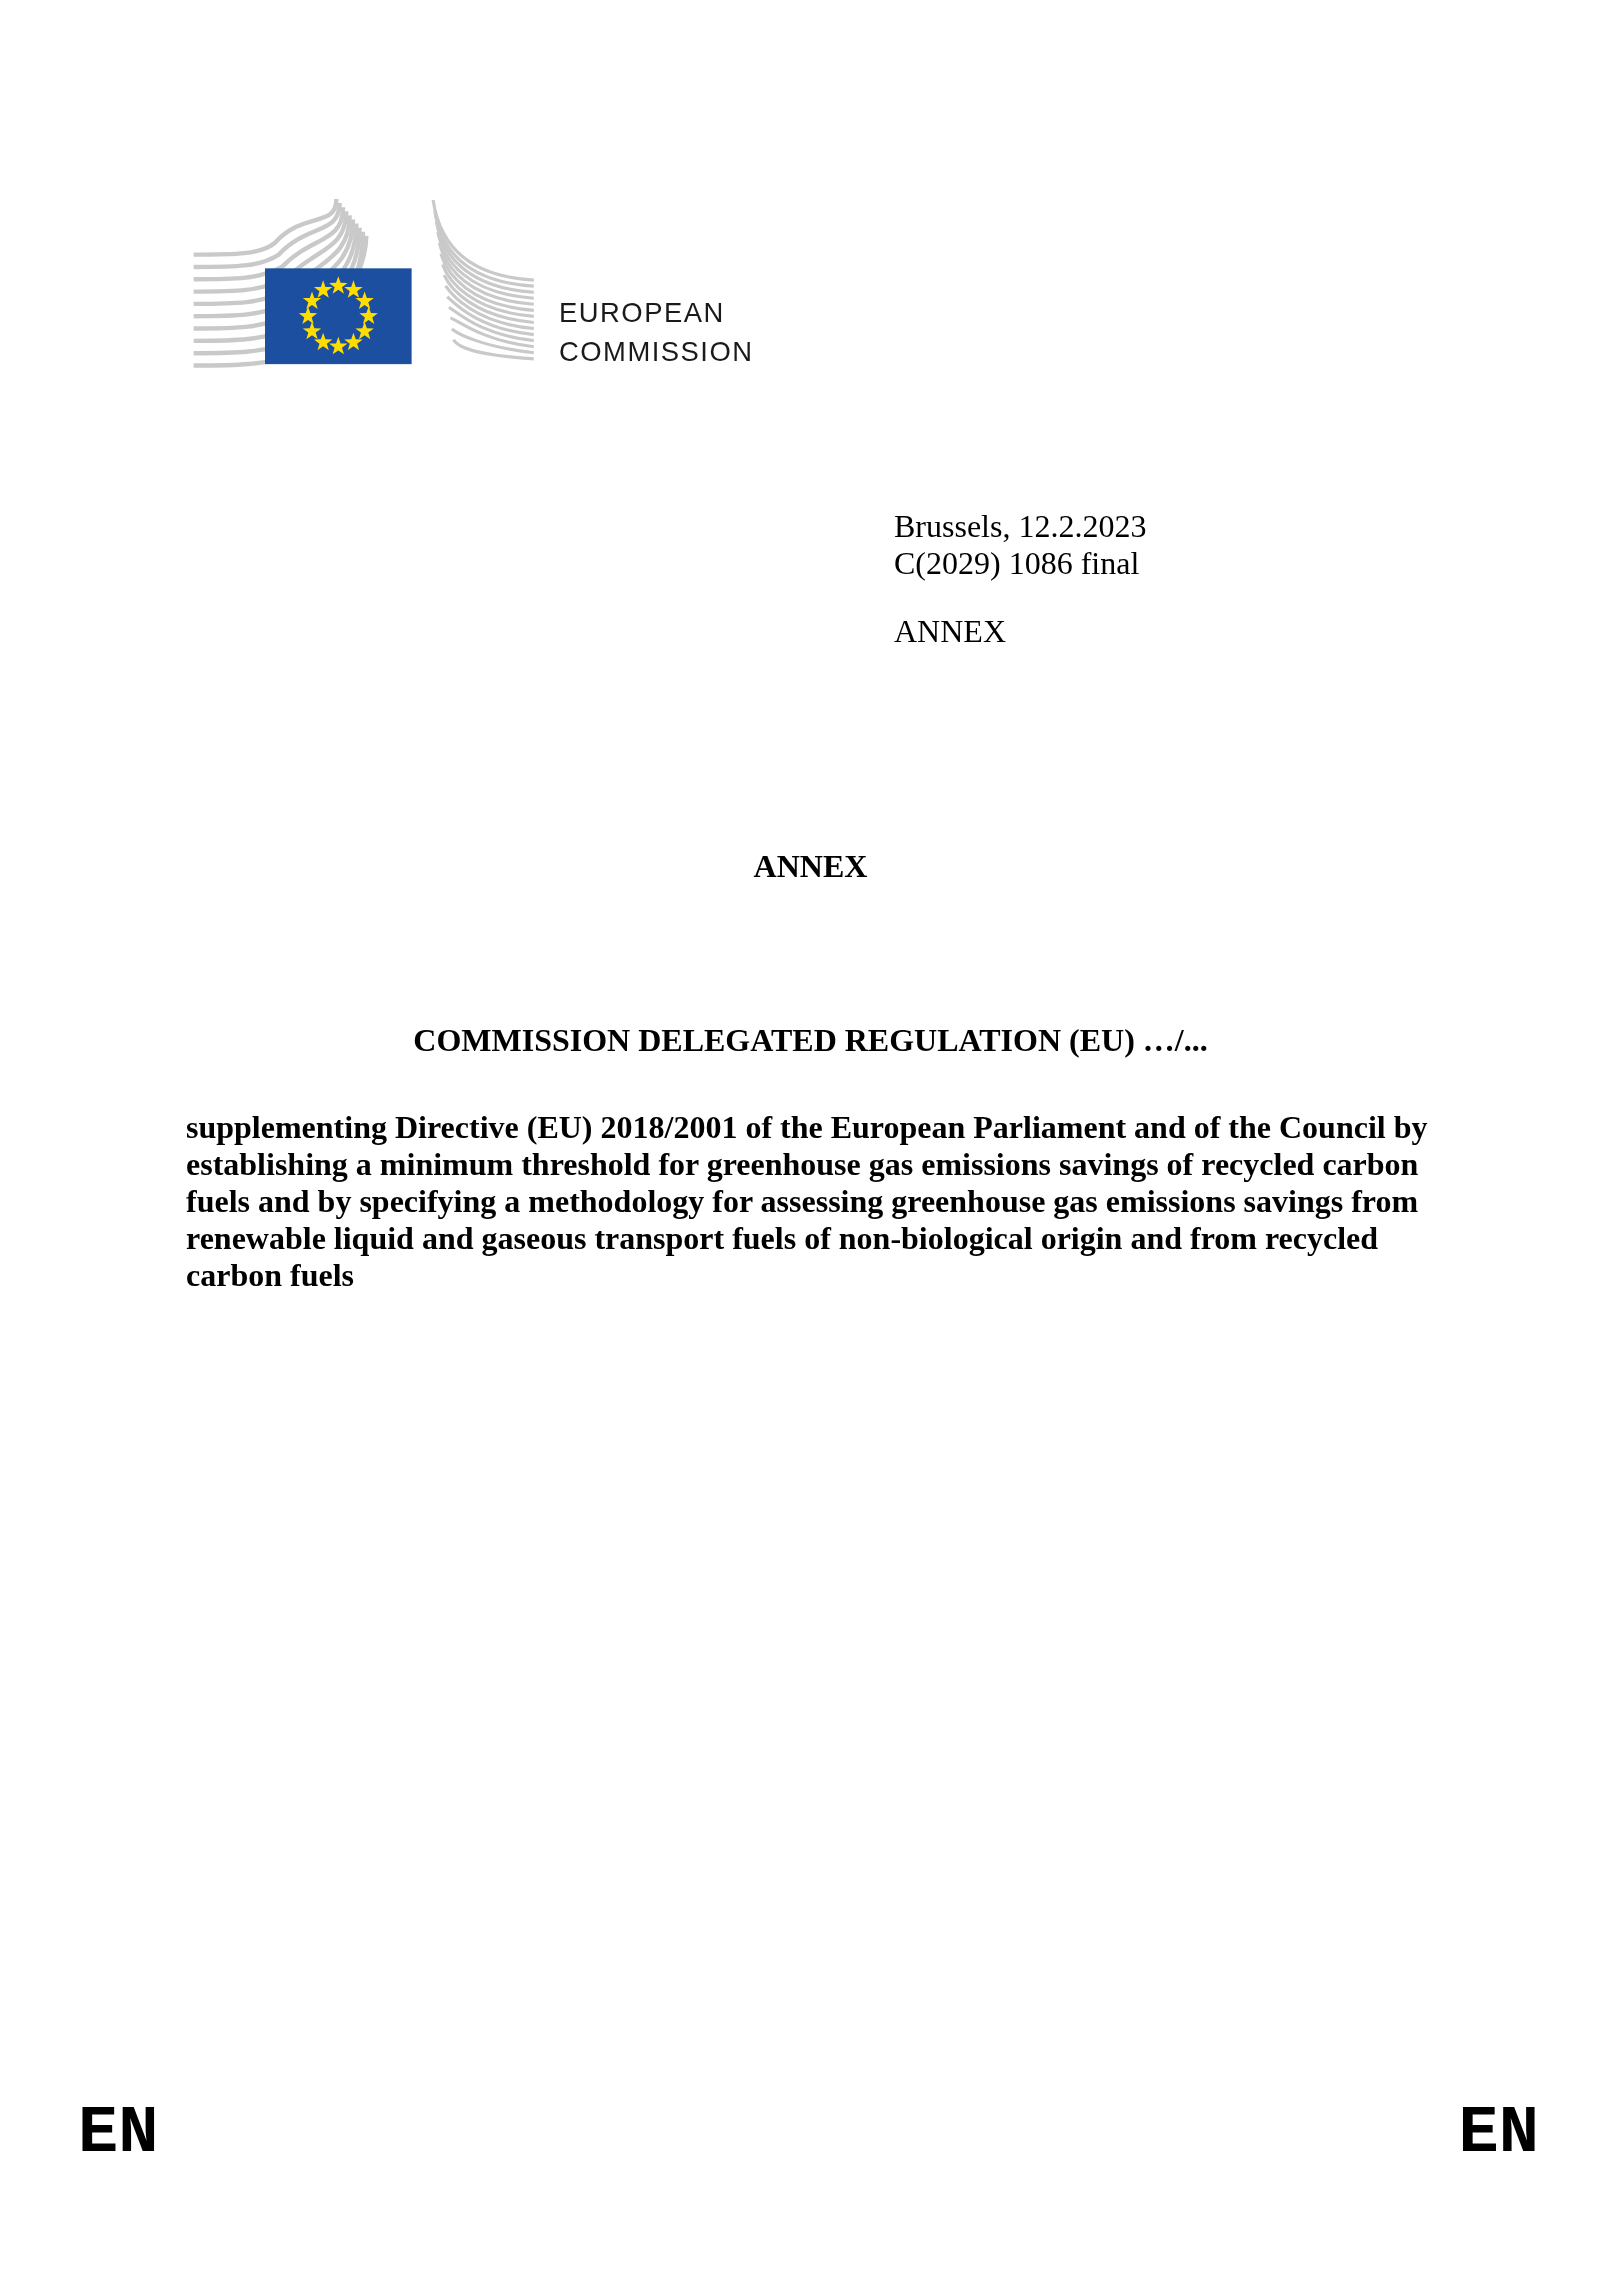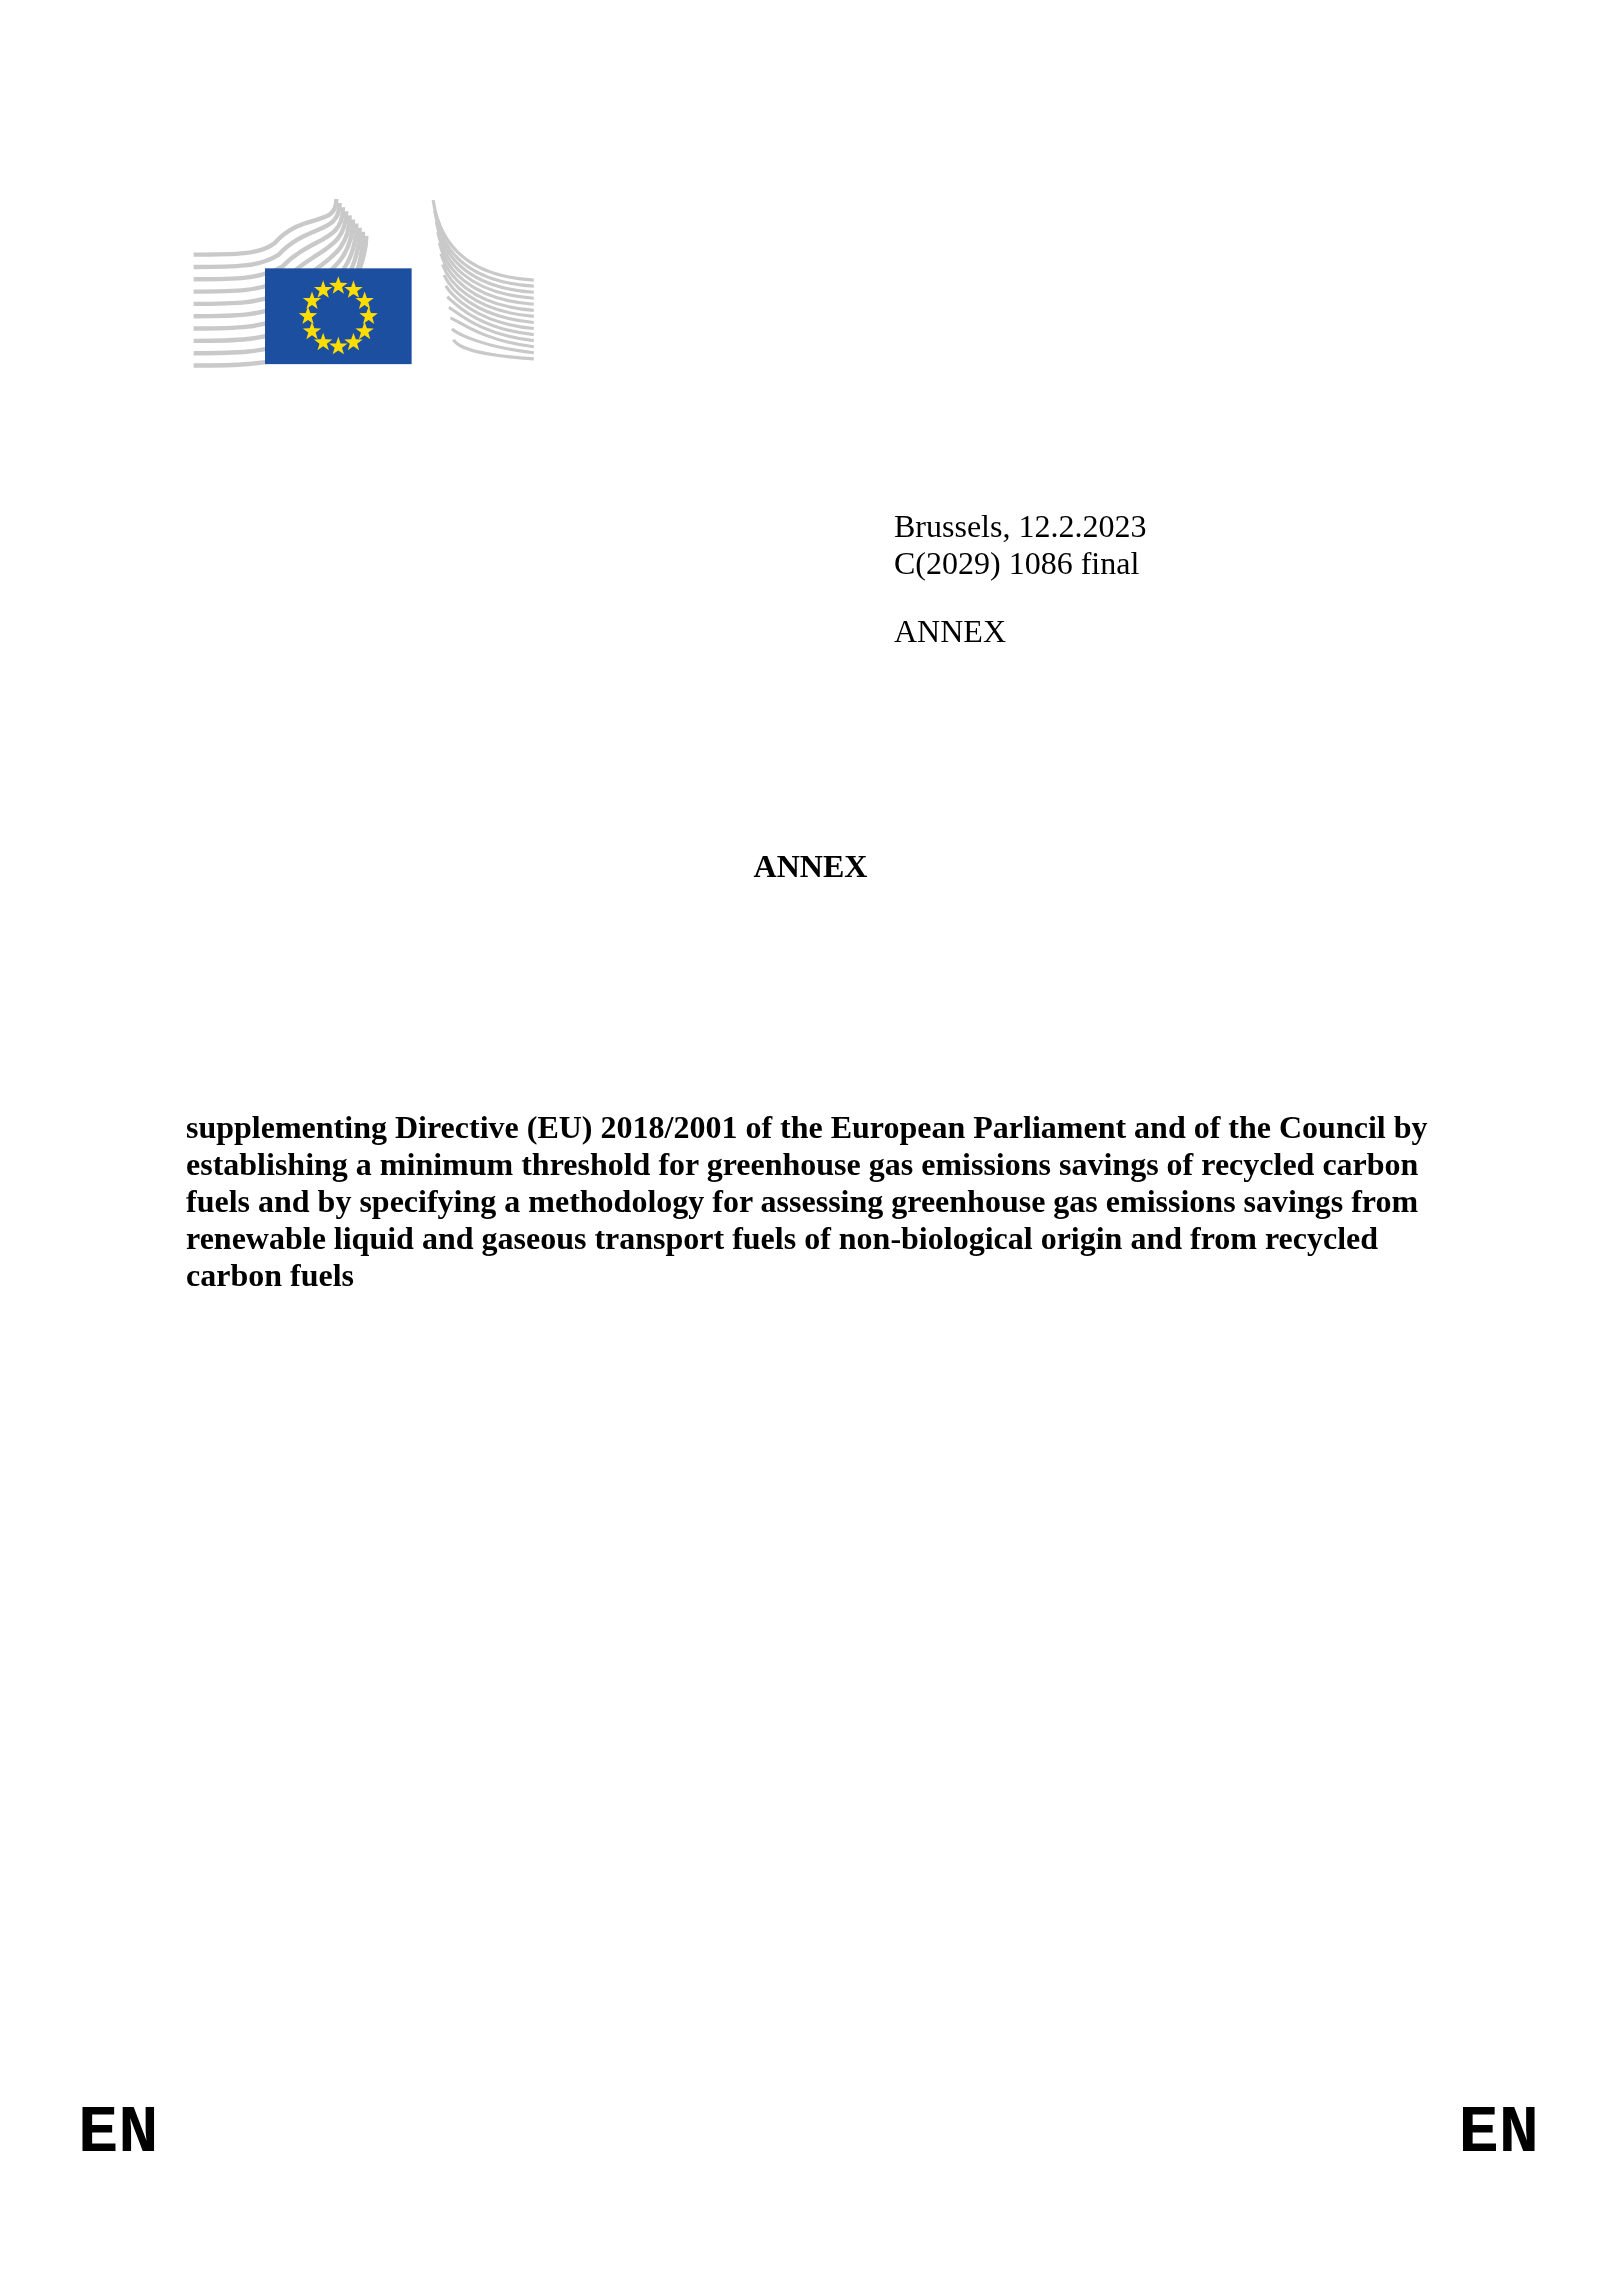--- a/index.html
+++ b/index.html
@@ -98,27 +98,32 @@
       <use href="#star" transform="translate(165.5,149.8) scale(1.1)"></use>
       <use href="#star" transform="translate(150,154) scale(1.1)"></use>
       <use href="#star" transform="translate(134.5,149.8) scale(1.1)"></use>
       <use href="#star" transform="translate(123.1,138.5) scale(1.1)"></use>
       <use href="#star" transform="translate(119,123) scale(1.1)"></use>
       <use href="#star" transform="translate(123.1,107.5) scale(1.1)"></use>
       <use href="#star" transform="translate(134.5,96.2) scale(1.1)"></use>
     </g>
   </svg>
 
+  <div class="wordmark">
+    <div>EUROPEAN</div>
+    <div>COMMISSION</div>
+  </div>
 
   <div class="docinfo">
     <div>Brussels, 12.2.2023</div>
     <div>C(2029) 1086 final</div>
     <div class="doc-type">ANNEX</div>
   </div>
 
   <div class="center-line annex-heading">ANNEX</div>
+  <div class="center-line act-title">COMMISSION DELEGATED REGULATION (EU) …/...</div>
   <div class="subject">supplementing Directive (EU) 2018/2001 of the European Parliament and of the Council by establishing a minimum threshold for greenhouse gas emissions savings of recycled carbon fuels and by specifying a methodology for assessing greenhouse gas emissions savings from renewable liquid and gaseous transport fuels of non-biological origin and from recycled carbon fuels</div>
 
   <div class="lang lang-left">EN</div>
   <div class="lang lang-right">EN</div>
 
 </div>
 
 
 </body></html>

